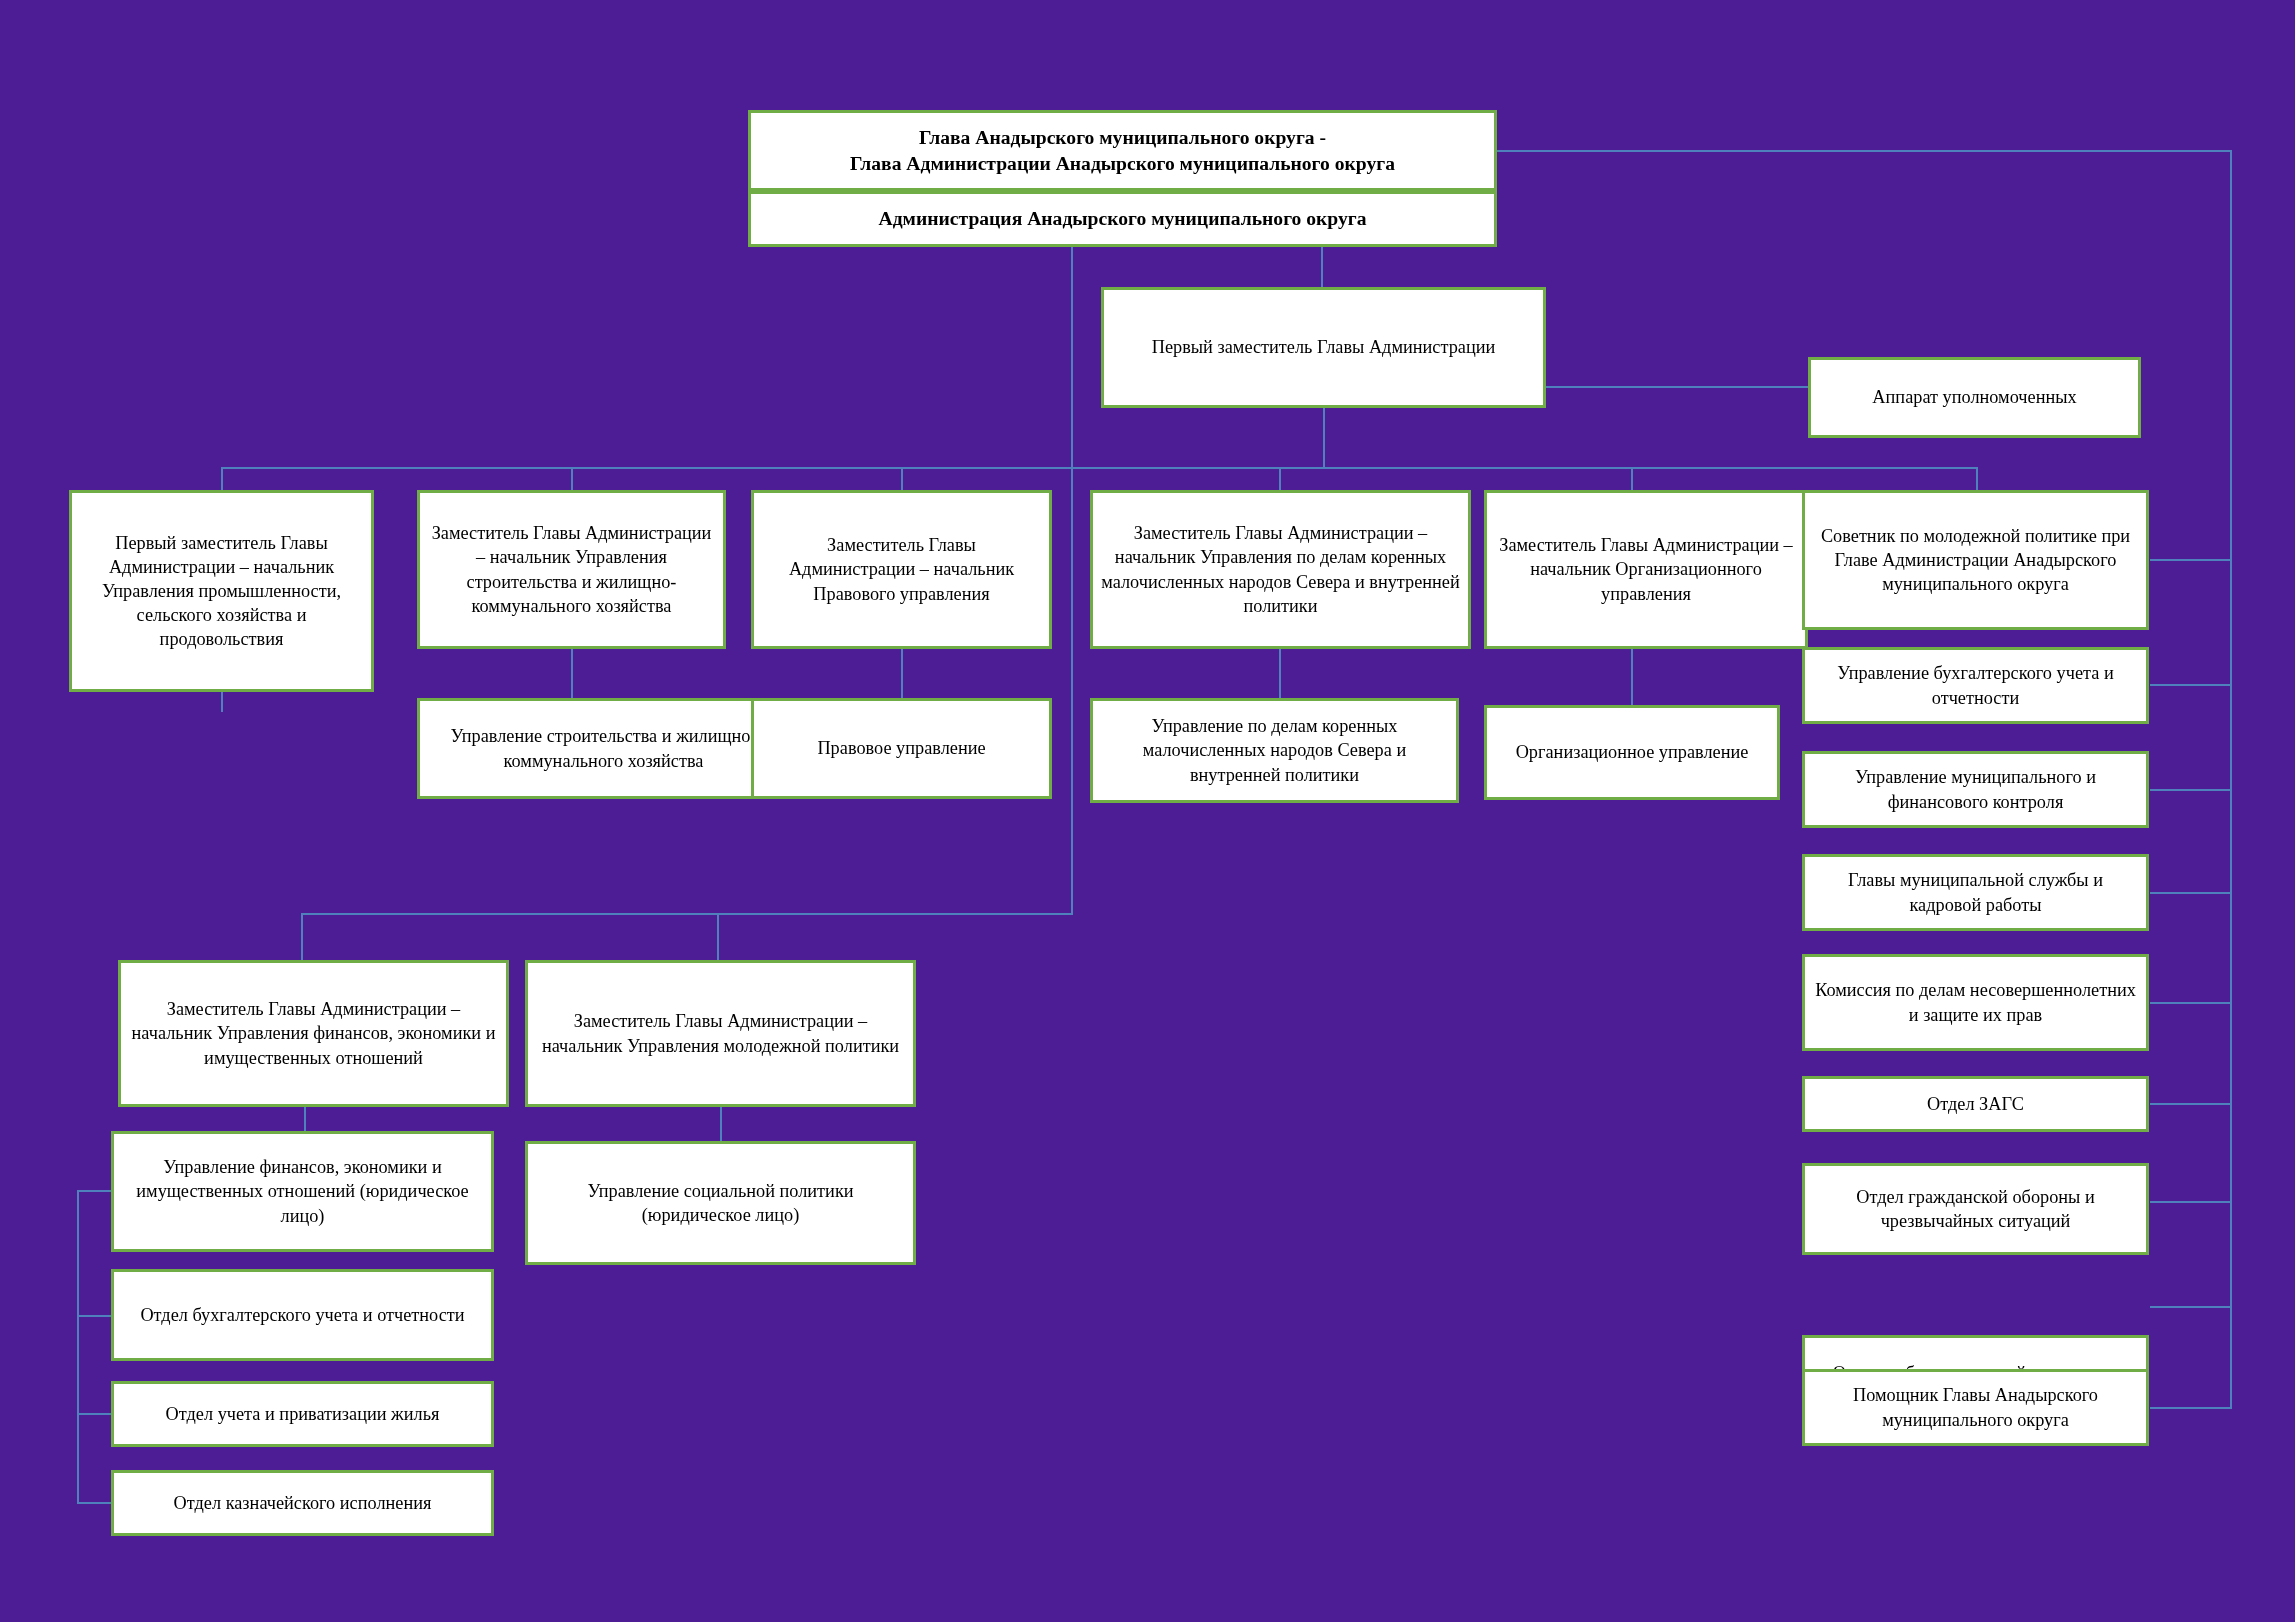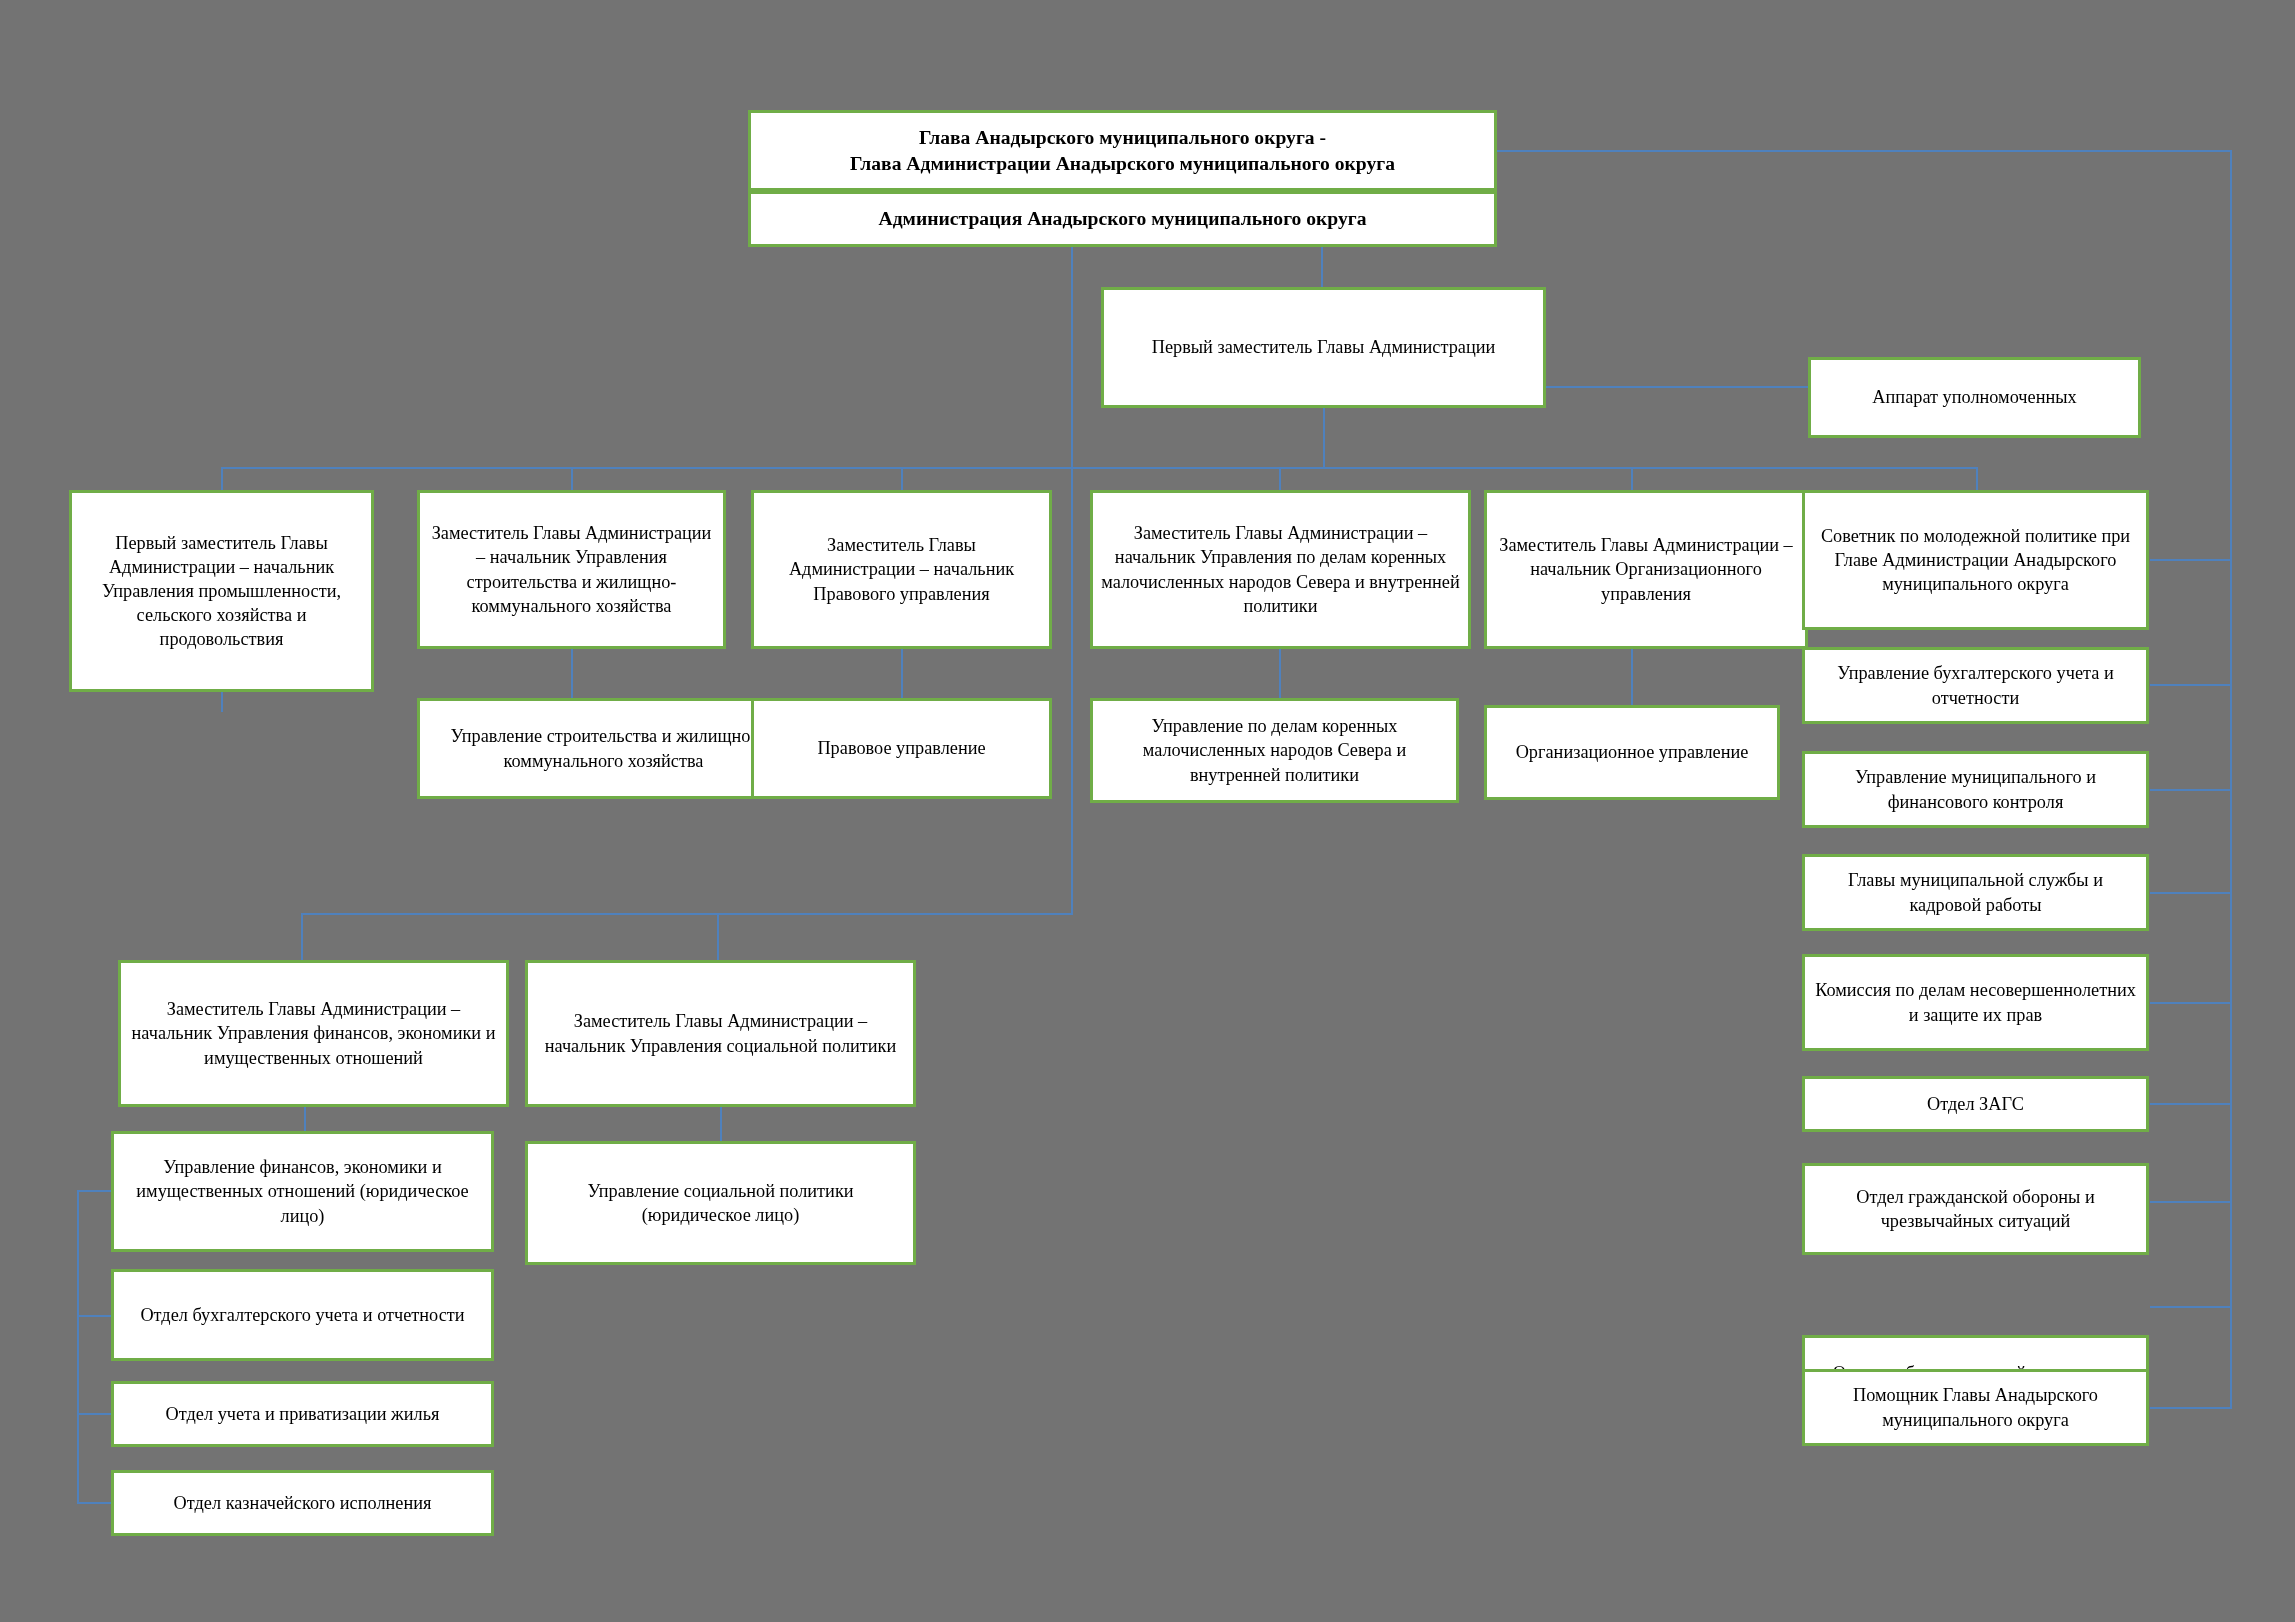--- a/index.html
+++ b/index.html
@@ -1,17 +1,17 @@
 <!DOCTYPE html>
 <html style="font-size:10.5px"><head>
 <meta charset="utf-8">
 <style>
   html,body{margin:0;padding:0;background:#ffffff;}
   body{width:2295px;height:1623px;font-family:"Liberation Serif","DejaVu Serif",serif;color:#000;}
-  .canvas{position:relative;width:2295px;height:1623px;background:#737373;overflow:hidden;}
+  .canvas{position:relative;width:2295px;height:1623px;background:#4c1d95;overflow:hidden;}
   .box{
     position:absolute;
     box-sizing:border-box;
     border:3.3px solid #70ad47;
     background:#ffffff;
     display:flex;
     align-items:center;
     justify-content:center;
     text-align:center;
     font-size:18.3px;
@@ -89,21 +89,21 @@
   <div class="box" style="left:1802px;top:647px;width:347px;height:77px">Управление бухгалтерского учета и отчетности</div>
   <div class="box" style="left:1802px;top:751px;width:347px;height:77px">Управление муниципального и финансового контроля</div>
   <div class="box" style="left:1802px;top:854px;width:347px;height:77px">Главы муниципальной службы и кадровой работы</div>
   <div class="box" style="left:1802px;top:954px;width:347px;height:97px">Комиссия по делам несовершеннолетних и защите их прав</div>
   <div class="box" style="left:1802px;top:1076px;width:347px;height:56px">Отдел ЗАГС</div>
   <div class="box" style="left:1802px;top:1163px;width:347px;height:92px">Отдел гражданской обороны и чрезвычайных ситуаций</div>
   <div class="box" style="left:1802px;top:1335px;width:347px;height:77px">Отдел мобилизационной подготовки</div>
   <div class="box" style="left:1802px;top:1369px;width:347px;height:77px">Помощник Главы Анадырского муниципального округа</div>
 
   <div class="box" style="left:118px;top:960px;width:391px;height:147px">Заместитель Главы Администрации – начальник Управления финансов, экономики и имущественных отношений</div>
-  <div class="box" style="left:525px;top:960px;width:391px;height:147px">Заместитель Главы Администрации – начальник Управления социальной политики</div>
+  <div class="box" style="left:525px;top:960px;width:391px;height:147px">Заместитель Главы Администрации – начальник Управления молодежной политики</div>
   <div class="box" style="left:111px;top:1131px;width:383px;height:121px">Управление финансов, экономики и имущественных отношений (юридическое лицо)</div>
   <div class="box" style="left:111px;top:1269px;width:383px;height:92px">Отдел бухгалтерского учета и отчетности</div>
   <div class="box" style="left:111px;top:1381px;width:383px;height:66px">Отдел учета и приватизации жилья</div>
   <div class="box" style="left:111px;top:1470px;width:383px;height:66px">Отдел казначейского исполнения</div>
   <div class="box" style="left:525px;top:1141px;width:391px;height:124px">Управление социальной политики (юридическое лицо)</div>
 
 </div>
 
 
 </body></html>

